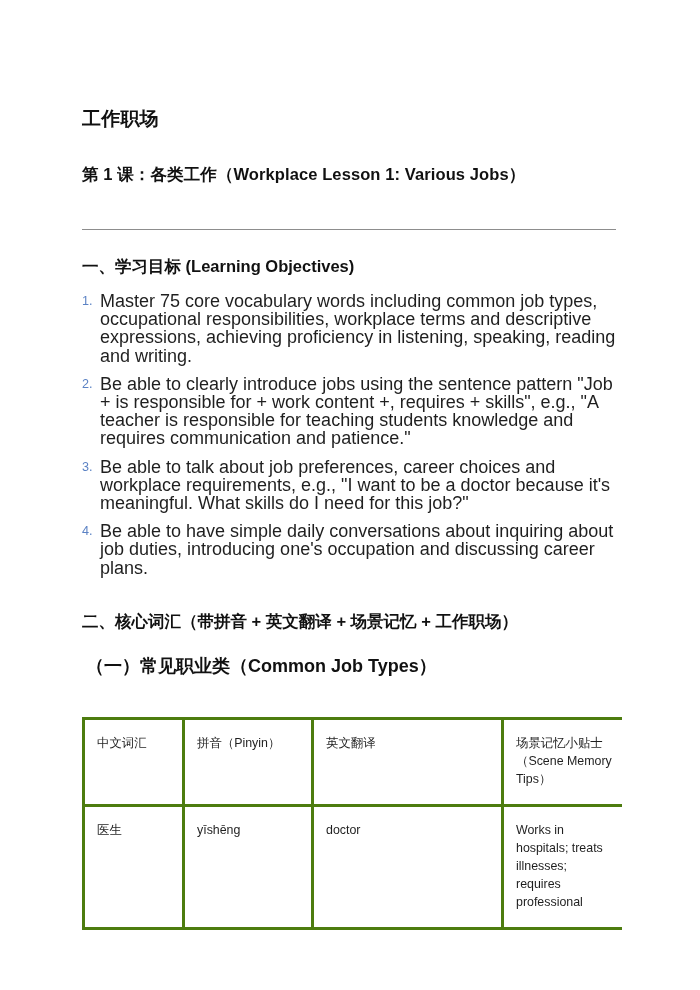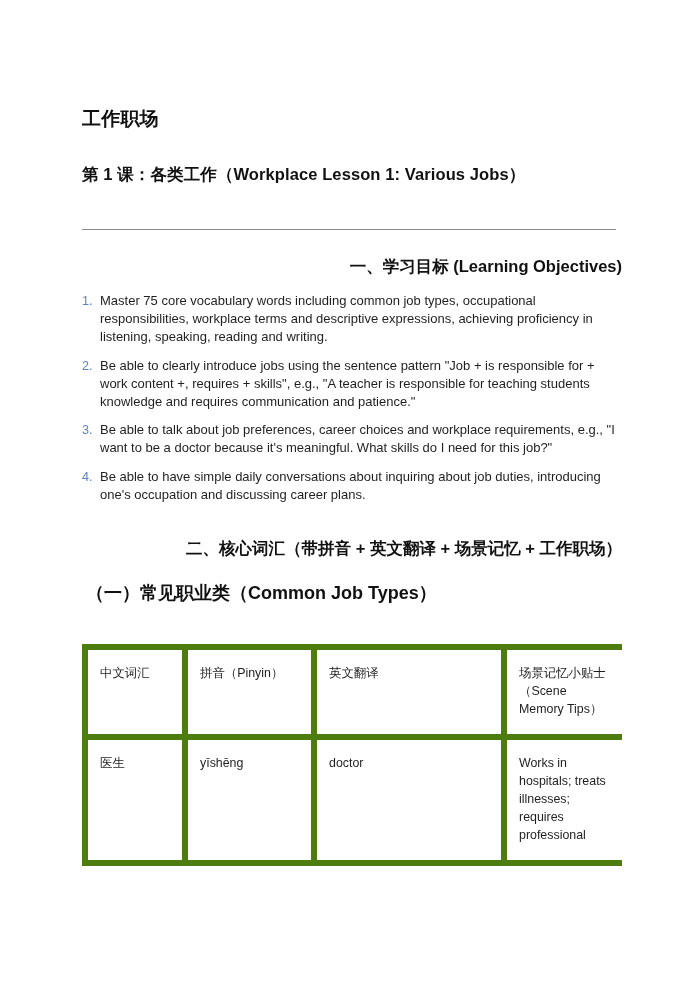--- a/index.html
+++ b/index.html
@@ -59,21 +59,20 @@
     margin: 0 0 24px 0;
     width: 534px;
   }
 
   .section-heading {
     font-size: 16.5px;
     font-weight: bold;
     line-height: 24px;
     margin: 0 0 14px 0;
     color: #111111;
-    text-align: right;
   }
 
   .section-heading.second {
     margin-top: 32px;
     margin-bottom: 22px;
   }
 
   .sub-heading {
     font-size: 18px;
     font-weight: bold;
@@ -87,21 +86,21 @@
     margin: 0;
     padding: 0;
     list-style: none;
     counter-reset: obj;
   }
   ol.objectives > li {
     counter-increment: obj;
     position: relative;
     padding-left: 18px;
     margin-bottom: 10px;
-    font-size: 13px;
+    font-size: 18px;
     line-height: 18.2px;
     color: #1f1f1f;
   }
   ol.objectives > li:last-child {
     margin-bottom: 12px;
   }
   ol.objectives > li::before {
     content: counter(obj) ".";
     position: absolute;
     left: 0;
@@ -112,21 +111,21 @@
   }
 
   
   table.vocab {
     border-collapse: collapse;
     width: 544px;
     table-layout: fixed;
     margin: 0;
   }
   table.vocab td {
-    border: 6px solid #4d7c0f;
+    border: 3px solid #4d7c0f;
     padding: 14px 12px 16px 12px;
     vertical-align: top;
     font-size: 12.4px;
     line-height: 18px;
     color: #1f1f1f;
     word-wrap: break-word;
   }
   table.vocab col.c1 { width: 100px; }
   table.vocab col.c2 { width: 129px; }
   table.vocab col.c3 { width: 190px; }

